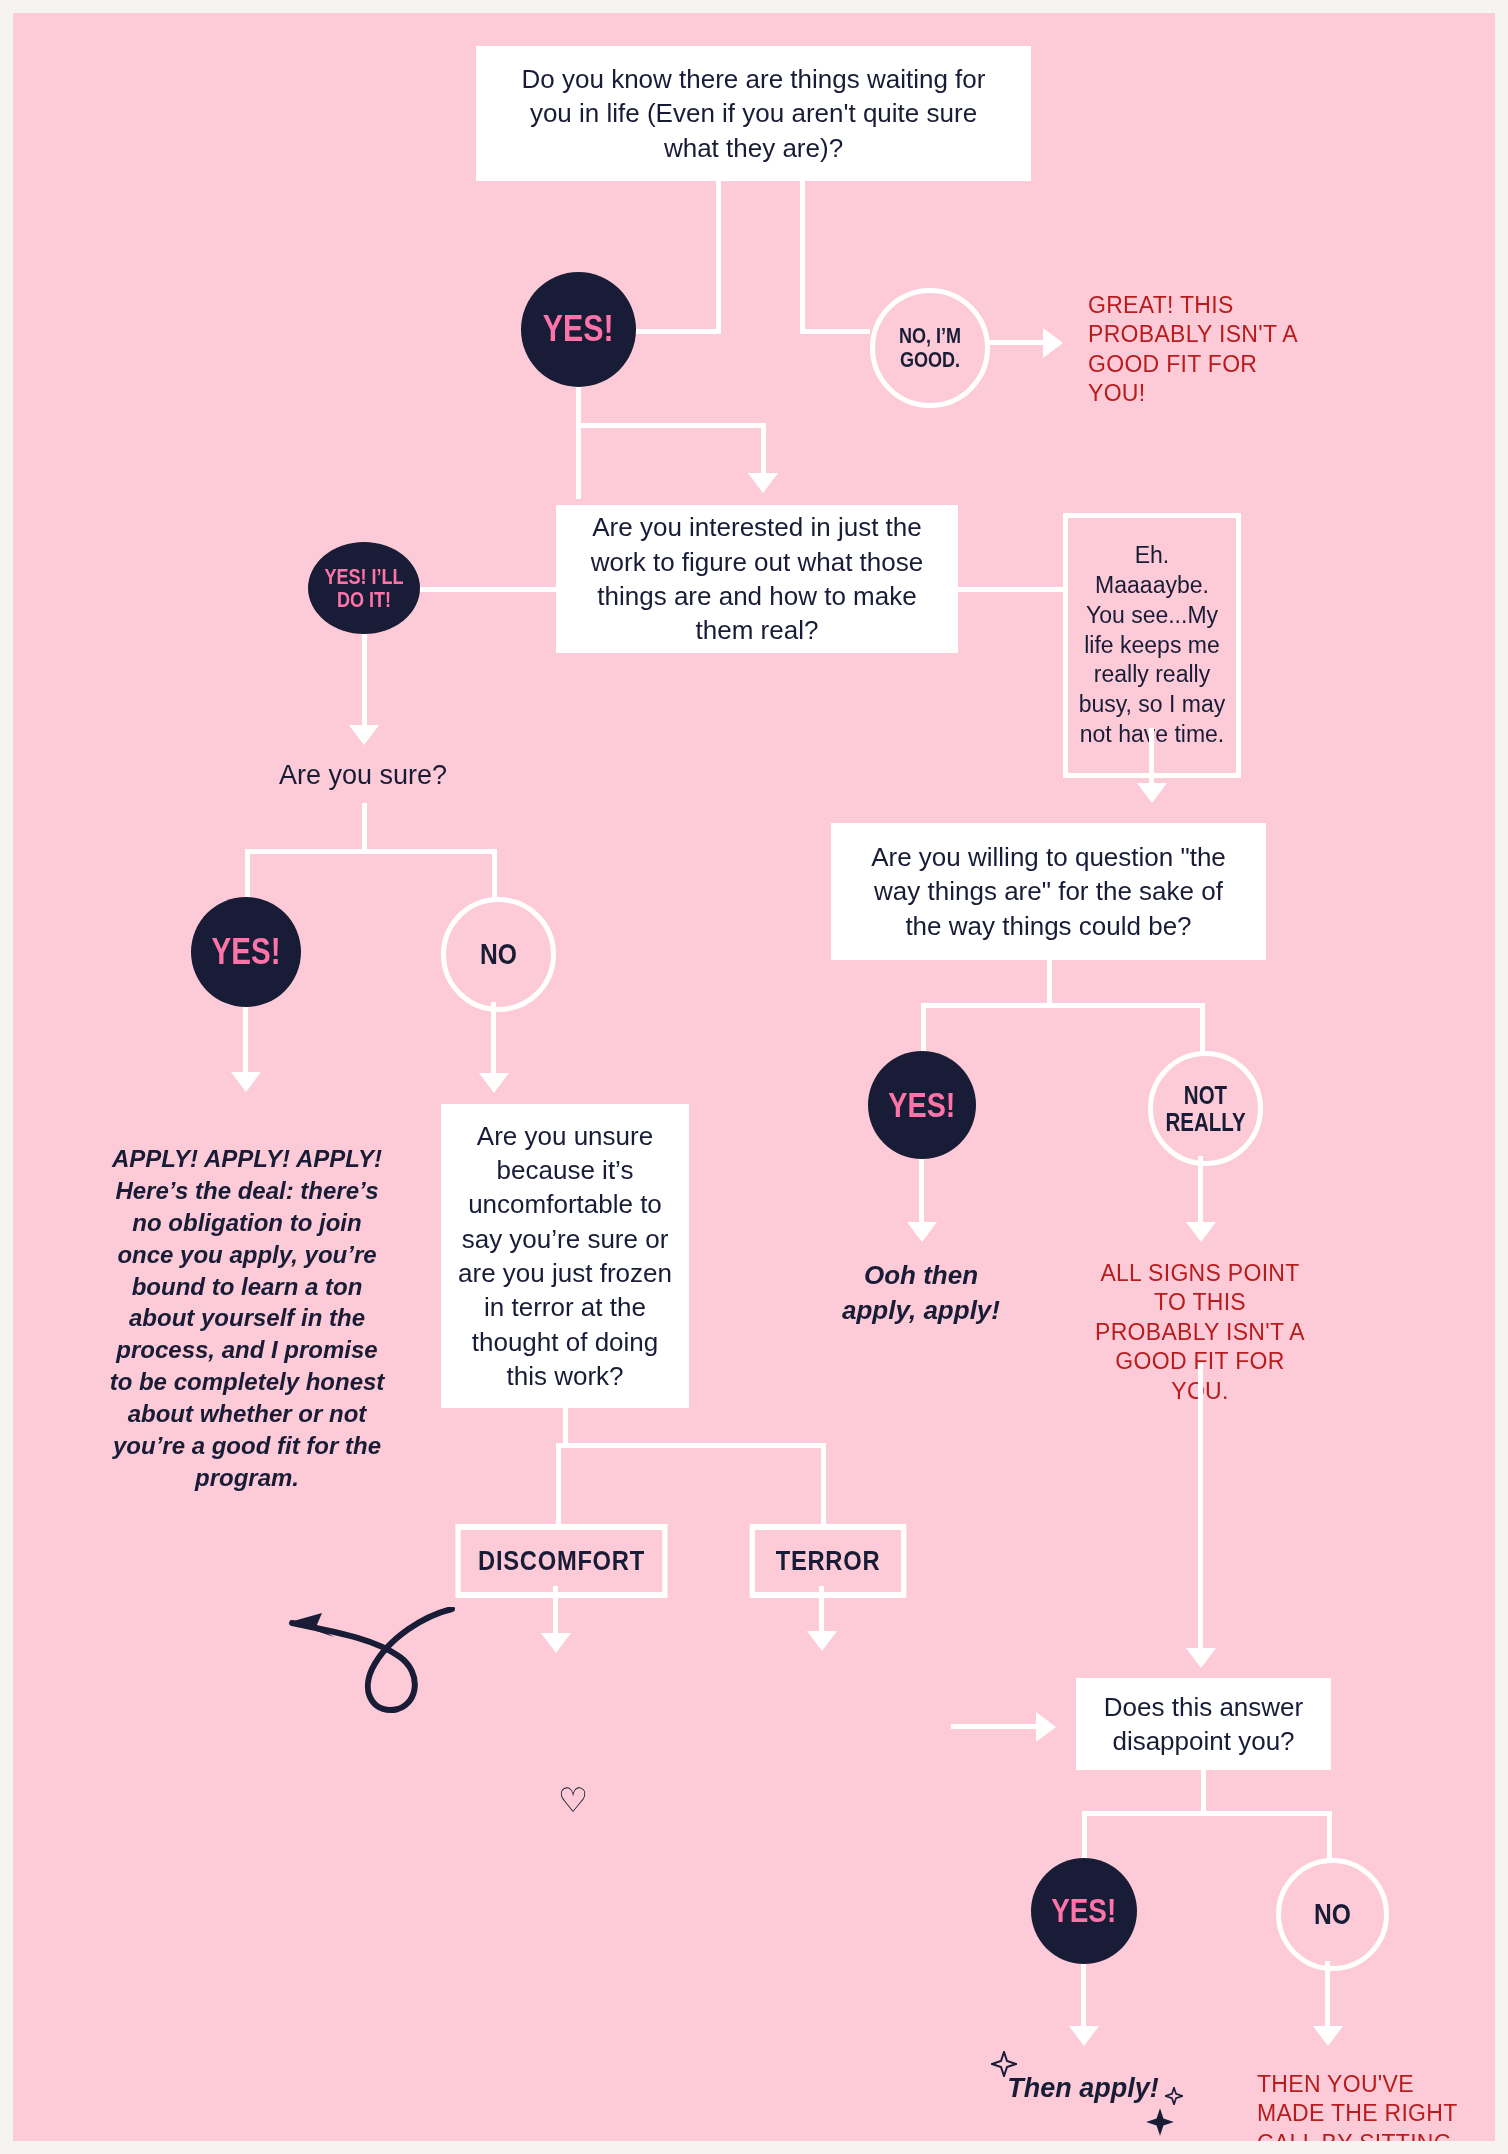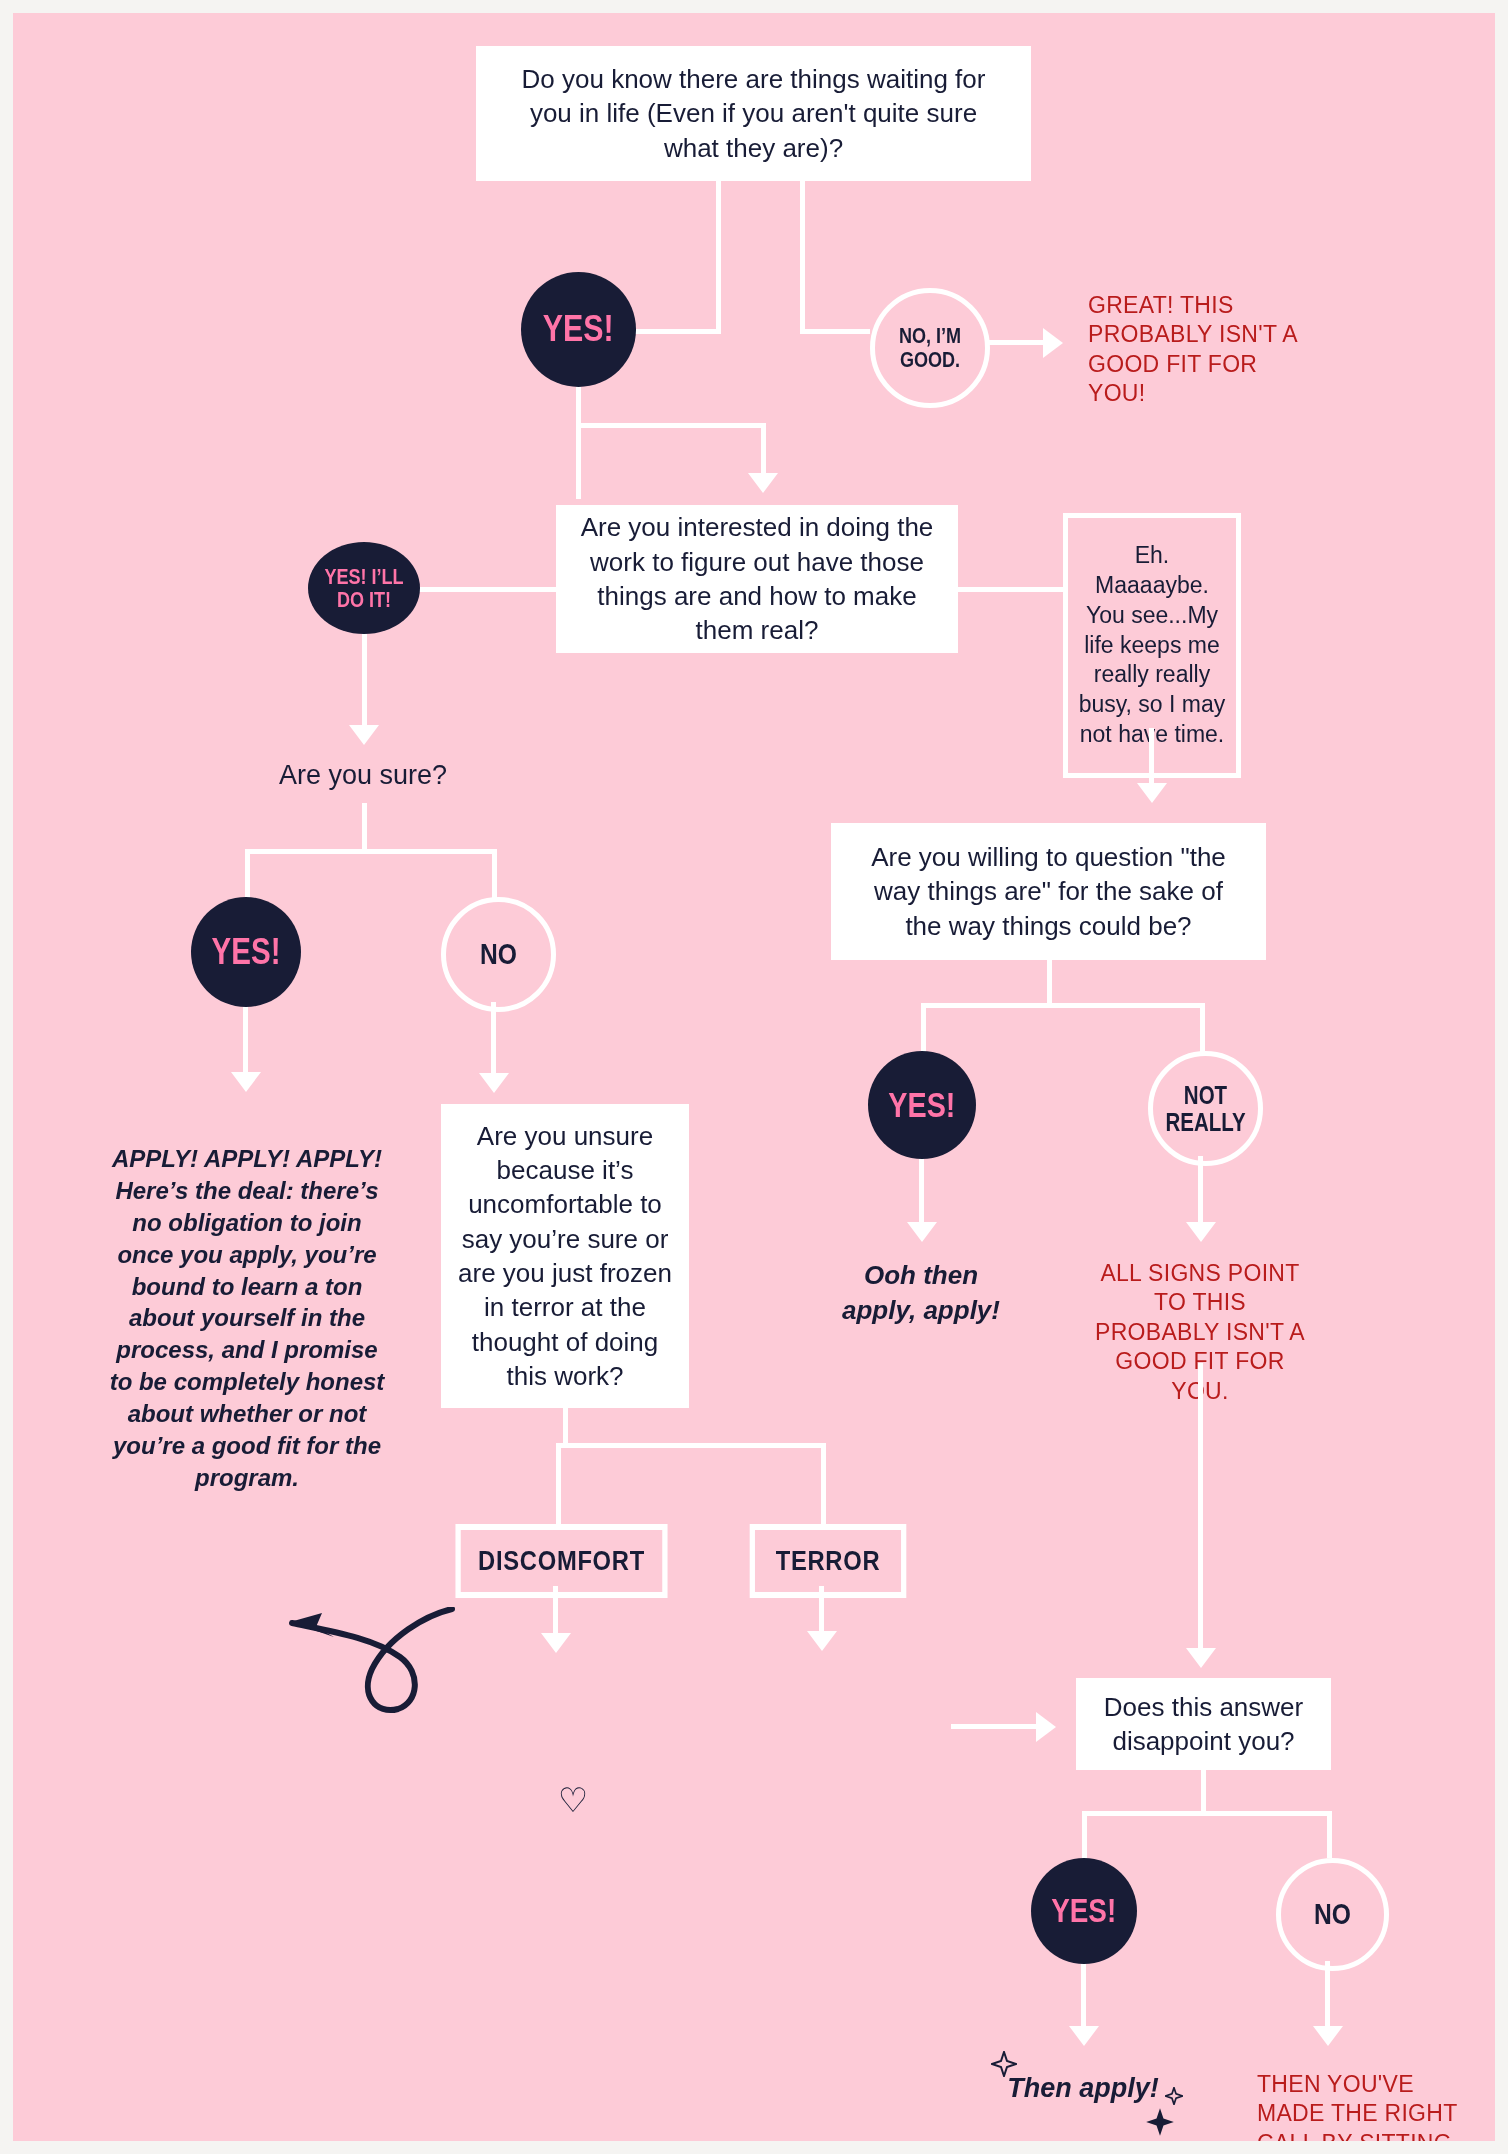--- a/index.html
+++ b/index.html
@@ -117,21 +117,21 @@
 
   <div class="vline" style="left:563px;top:374px;height:112px;"></div>
   <div class="hline" style="left:563px;top:413px;width:0px;"></div>
   <div class="hline" style="left:563px;top:412px;width:0px;"></div>
   <div class="vline" style="left:563px;top:374px;height:40px;"></div>
   <div class="hline" style="left:563px;top:410px;width:190px;"></div>
   <div class="vline" style="left:748px;top:410px;height:55px;"></div>
   <div class="arrow-down" style="left:735px;top:460px;"></div>
 
   <div class="qbox" style="left:543px;top:492px;width:402px;height:148px;padding:0 20px;box-sizing:border-box;">
-    <span>Are you interested in doing the work to figure out have those things are and how to make them real?</span>
+    <span>Are you interested in just the work to figure out what those things are and how to make them real?</span>
   </div>
 
   <div class="hline" style="left:403px;top:574px;width:142px;"></div>
   <div class="circle-dark" style="left:295px;top:529px;width:112px;height:92px;font-size:22px;border-radius:50%;">
     <span class="circ-txt">
       <span>YES! I’LL DO IT!</span>
     </span>
   </div>
 
   <div class="hline" style="left:943px;top:574px;width:110px;"></div>

